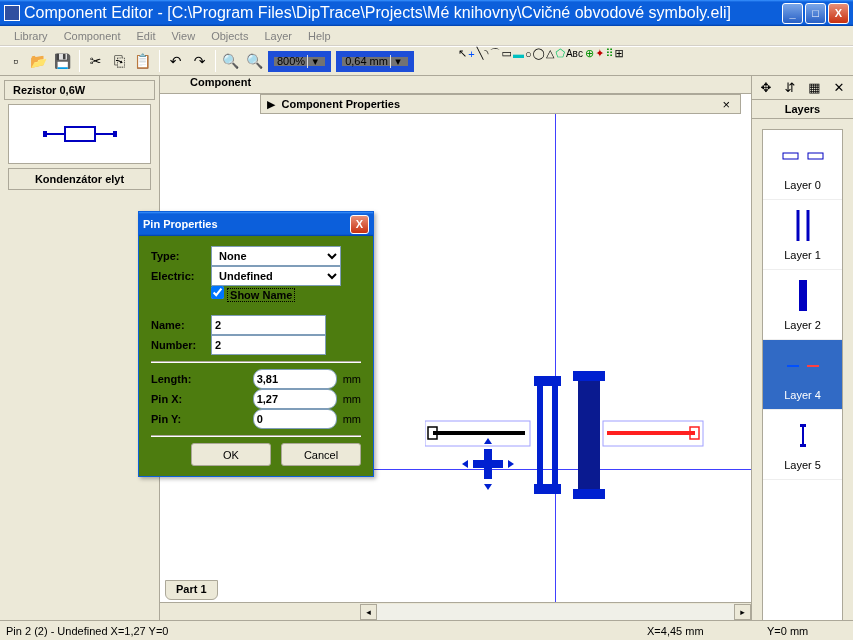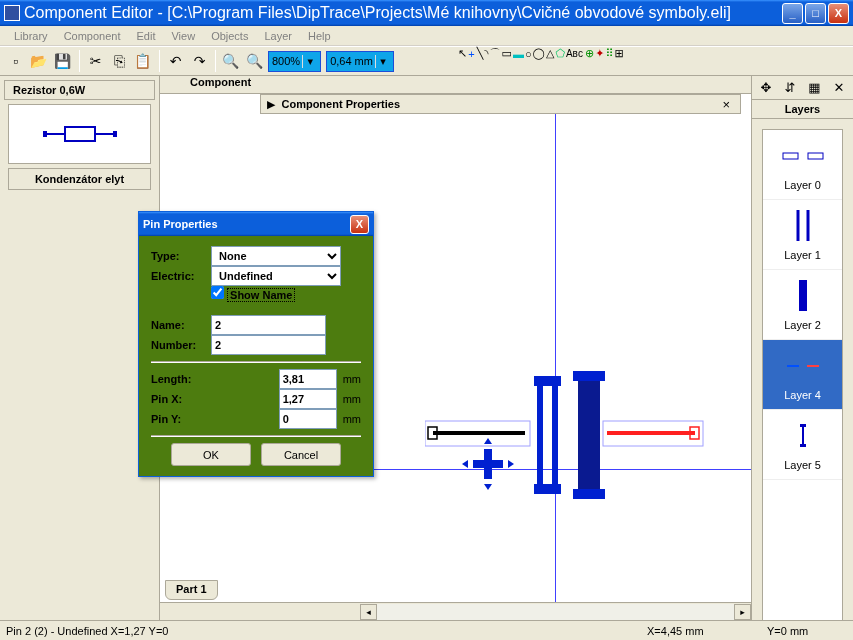--- a/index.html
+++ b/index.html
@@ -12,21 +12,21 @@
 .titlebar .win-btn { width: 21px; height: 21px; border: 1px solid #fff; border-radius: 3px; display: flex; align-items: center; justify-content: center; font-weight: bold; color: white; font-size: 11px; }
 .titlebar .win-btn.min, .titlebar .win-btn.max { background: linear-gradient(#7ba7e8, #2860c5); }
 .titlebar .win-btn.close { background: linear-gradient(#e89078, #c83010); }
 
 .menubar { height: 20px; background: #ece9d8; display: flex; align-items: center; padding: 0 6px; border-bottom: 1px solid #d4d0c8; }
 .menubar span { color: #808080; padding: 2px 8px; }
 
 .toolbar { height: 30px; background: #ece9d8; border-top: 1px solid #fff; border-bottom: 1px solid #aca899; display: flex; align-items: center; padding: 0 4px; gap: 1px; }
 .toolbar .tbtn { width: 23px; height: 23px; display: flex; align-items: center; justify-content: center; font-size: 14px; }
 .toolbar .sep { width: 1px; height: 22px; background: #aca899; margin: 0 3px; border-right: 1px solid #fff; }
-.toolbar .combo { height: 21px; border: 1px solid #1d4ed8; background: #0ea5e9; display: flex; align-items: center; padding: 0 3px; }
+.toolbar .combo { height: 21px; border: 6px solid #1d4ed8; background: #737373; display: flex; align-items: center; padding: 0 3px; }
 .toolbar .combo .dd { width: 15px; text-align: center; color: #000; border-left: 1px solid #ddd; margin-left: 2px; }
 .toolbar2 { position: absolute; left: 457px; top: 46px; display: flex; align-items: center; gap: 1px; }
 
 .workspace { position: absolute; top: 76px; left: 0; right: 0; bottom: 20px; display: flex; background: #ece9d8; }
 
 .left-panel { width: 160px; background: #ece9d8; border-right: 1px solid #aca899; }
 .comp-tab { background: #ece9d8; border: 1px solid #aca899; padding: 3px 8px; margin: 4px; font-weight: bold; }
 .comp-preview { height: 60px; border: 1px solid #aca899; background: #fff; margin: 2px 8px; display: flex; align-items: center; justify-content: center; }
 .comp-label { background: #ece9d8; padding: 4px 8px; text-align: center; border: 1px solid #aca899; margin: 4px 8px; font-weight: bold; }
 
@@ -64,26 +64,26 @@
 .dialog { position: absolute; left: 138px; top: 211px; width: 236px; background: #4d7c0f; border: 1px solid #0c5fdb; box-shadow: 2px 2px 4px rgba(0,0,0,0.3); }
 .dialog .dlg-title { height: 24px; background: linear-gradient(to bottom, #3a93ff, #0c5fdb 8%, #0c5fdb 92%, #003fa8); color: #fff; font-weight: bold; display: flex; align-items: center; padding: 0 4px; font-size: 12px; }
 .dialog .dlg-title .t { flex: 1; }
 .dialog .dlg-title .x { width: 19px; height: 19px; background: linear-gradient(#e89078, #c83010); border: 1px solid #fff; border-radius: 3px; text-align: center; line-height: 17px; font-size: 11px; }
 .dialog .body { padding: 10px 12px; }
 .dialog .row { display: flex; align-items: center; }
 .dialog .row label { width: 60px; font-weight: bold; }
 .dialog select, .dialog input[type=text] { border: 1px solid #7f9db9; background: #fff; height: 20px; font-family: inherit; font-size: 11px; padding: 0 3px; font-weight: bold; }
 .dialog select { width: 130px; }
 .dialog input[type=text] { width: 115px; }
-.dialog .row.num input { width: 58px; }
+.dialog .row.num input { width: 84px; border-radius: 9px; }
 .dialog .row .unit { margin-left: 6px; }
 .dialog .row.num label { width: 132px; }
 .dialog .chk { margin-left: 60px; margin-bottom: 14px; }
 .dialog .chk label { border: 1px dotted #000; padding: 0 2px; font-weight: bold; }
-.dialog .btns { display: flex; gap: 10px; justify-content: center; margin-top: 6px; }
+.dialog .btns { display: flex; gap: 10px; justify-content: flex-end; margin-top: 6px; }
 .dialog button { width: 80px; height: 23px; background: #ece9d8; border: 1px solid #aca899; border-radius: 3px; font-family: inherit; font-size: 11px; }
 .dialog hr { border: none; border-top: 1px solid #aca899; border-bottom: 1px solid #fff; margin: 6px 0; }
 
 .statusbar { position: absolute; bottom: 0; left: 0; right: 0; height: 20px; background: #ece9d8; border-top: 1px solid #aca899; display: flex; align-items: center; padding: 0 6px; }
 .statusbar .s1 { flex: 1; }
 .statusbar .s2 { width: 120px; }
 .statusbar .s3 { width: 80px; }
 </style>
 </head>
 <body>

